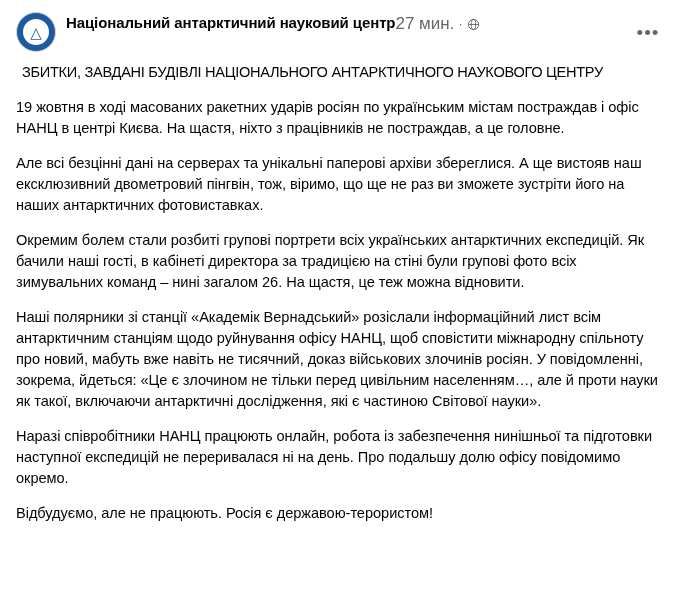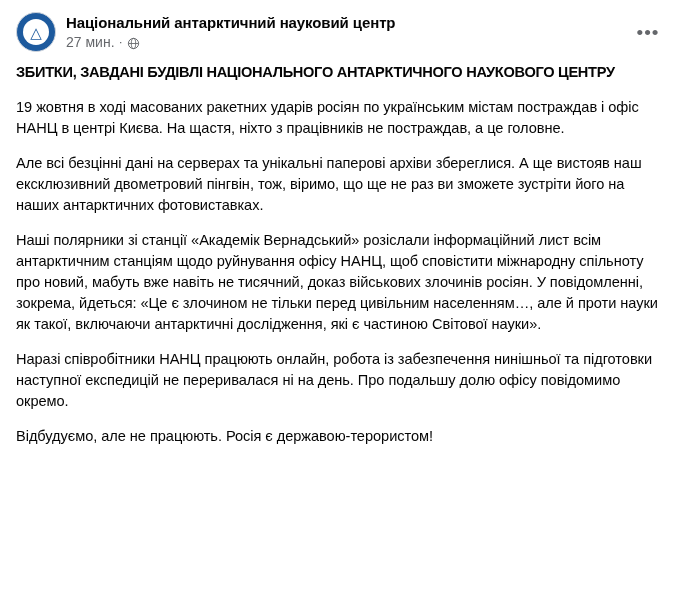--- a/index.html
+++ b/index.html
@@ -49,39 +49,39 @@
     justify-content: center;
   }
   .avatar-glyph {
     font-size: 15px;
     line-height: 1;
     color: #1d5a9e;
   }
   .header-text {
     margin-left: 10px;
     display: flex;
-    flex-direction: column;
+    flex-direction: row;
     justify-content: center;
     padding-top: 1px;
   }
   .page-name {
     font-size: 15px;
     font-weight: bold;
     color: #050505;
     line-height: 19px;
     letter-spacing: -0.1px;
   }
   .meta-row {
     display: flex;
     align-items: center;
     gap: 4px;
     margin-top: 2px;
   }
   .timestamp {
-    font-size: 14px;
+    font-size: 17px;
     color: #65676b;
     line-height: 16px;
   }
   .dot-sep {
     font-size: 13px;
     color: #65676b;
     line-height: 16px;
   }
   .globe-icon {
     width: 13px;
@@ -111,24 +111,25 @@
   .post-body {
     font-size: 14.6px;
     line-height: 21px;
     color: #050505;
     letter-spacing: -0.05px;
   }
   .post-body p {
     margin: 0 0 14px 0;
   }
   .post-body p.headline {
-    font-weight: bold;
+    font-weight: normal;
     font-size: 14.6px;
     letter-spacing: -0.3px;
     margin-bottom: 14px;
+    margin-left: 6px;
   }
   .post-body p:last-child {
     margin-bottom: 0;
   }
 </style>
 </head>
 <body>
 
 <div class="post">
 
@@ -152,19 +153,20 @@
         </span>
       </div>
     </div>
     <div class="more-btn">•••</div>
   </div>
 
   <div class="post-body">
     <p class="headline">ЗБИТКИ, ЗАВДАНІ БУДІВЛІ НАЦІОНАЛЬНОГО АНТАРКТИЧНОГО НАУКОВОГО ЦЕНТРУ</p>
     <p>19 жовтня в ході масованих ракетних ударів росіян по українським містам постраждав і офіс НАНЦ в центрі Києва. На щастя, ніхто з працівників не постраждав, а це головне.</p>
     <p>Але всі безцінні дані на серверах та унікальні паперові архіви збереглися. А ще вистояв наш ексклюзивний двометровий пінгвін, тож, віримо, що ще не раз ви зможете зустріти його на наших антарктичних фотовиставках.</p>
+    <p>Окремим болем стали розбиті групові портрети всіх українських антарктичних експедицій. Як бачили наші гості, в кабінеті директора за традицією на стіні були групові фото всіх зимувальних команд – нині загалом 26. На щастя, це теж можна відновити.</p>
     <p>Наші полярники зі станції «Академік Вернадський» розіслали інформаційний лист всім антарктичним станціям щодо руйнування офісу НАНЦ, щоб сповістити міжнародну спільноту про новий, мабуть вже навіть не тисячний, доказ військових злочинів росіян. У повідомленні, зокрема, йдеться: «Це є злочином не тільки перед цивільним населенням…, але й проти науки як такої, включаючи антарктичні дослідження, які є частиною Світової науки».</p>
     <p>Наразі співробітники НАНЦ працюють онлайн, робота із забезпечення нинішньої та підготовки наступної експедицій не переривалася ні на день. Про подальшу долю офісу повідомимо окремо.</p>
     <p>Відбудуємо, але не працюють. Росія є державою-терористом!</p>
 
   </div>
 
 </div>
 
 </body></html>

